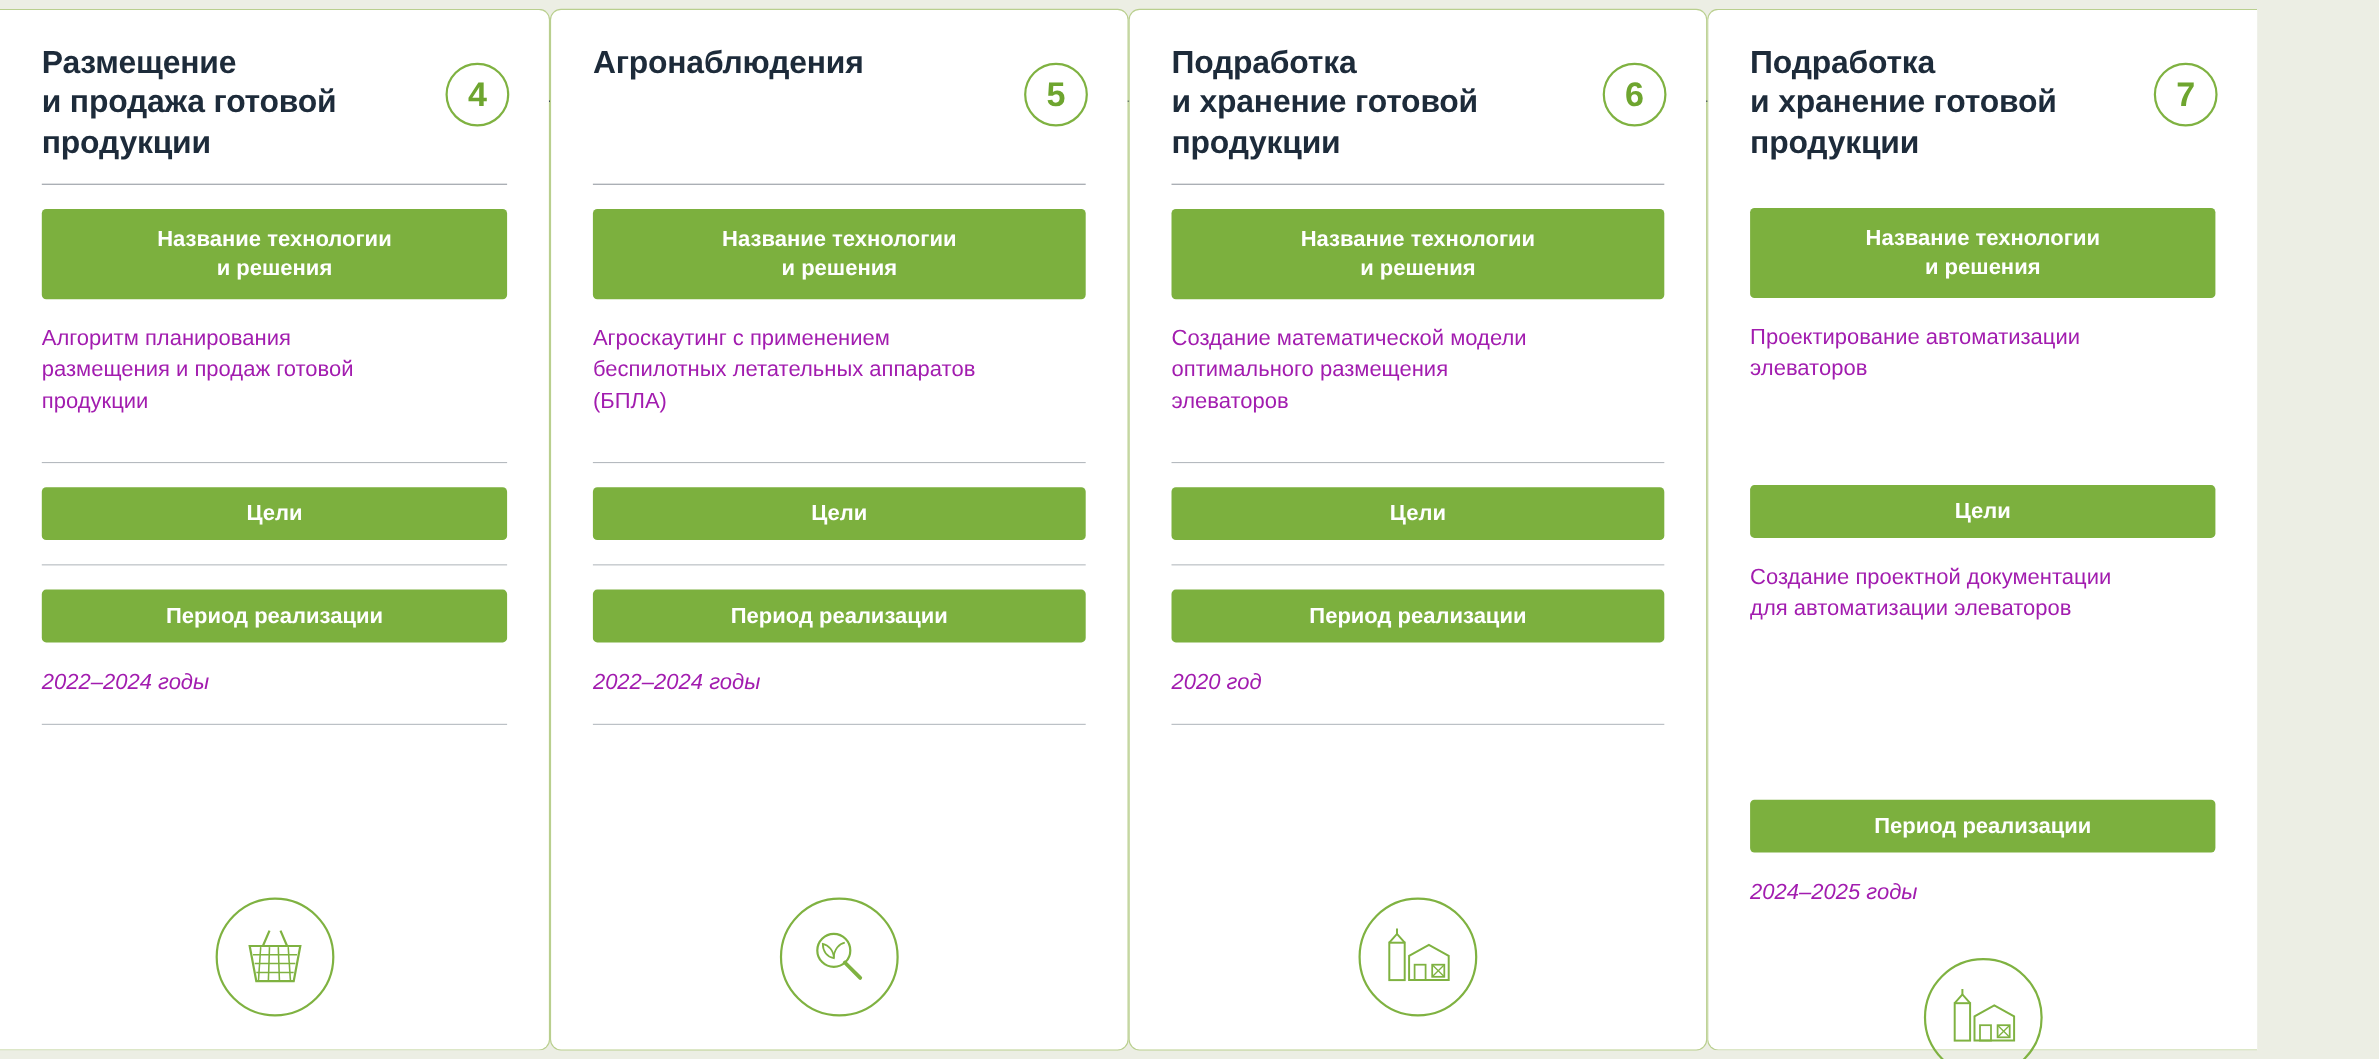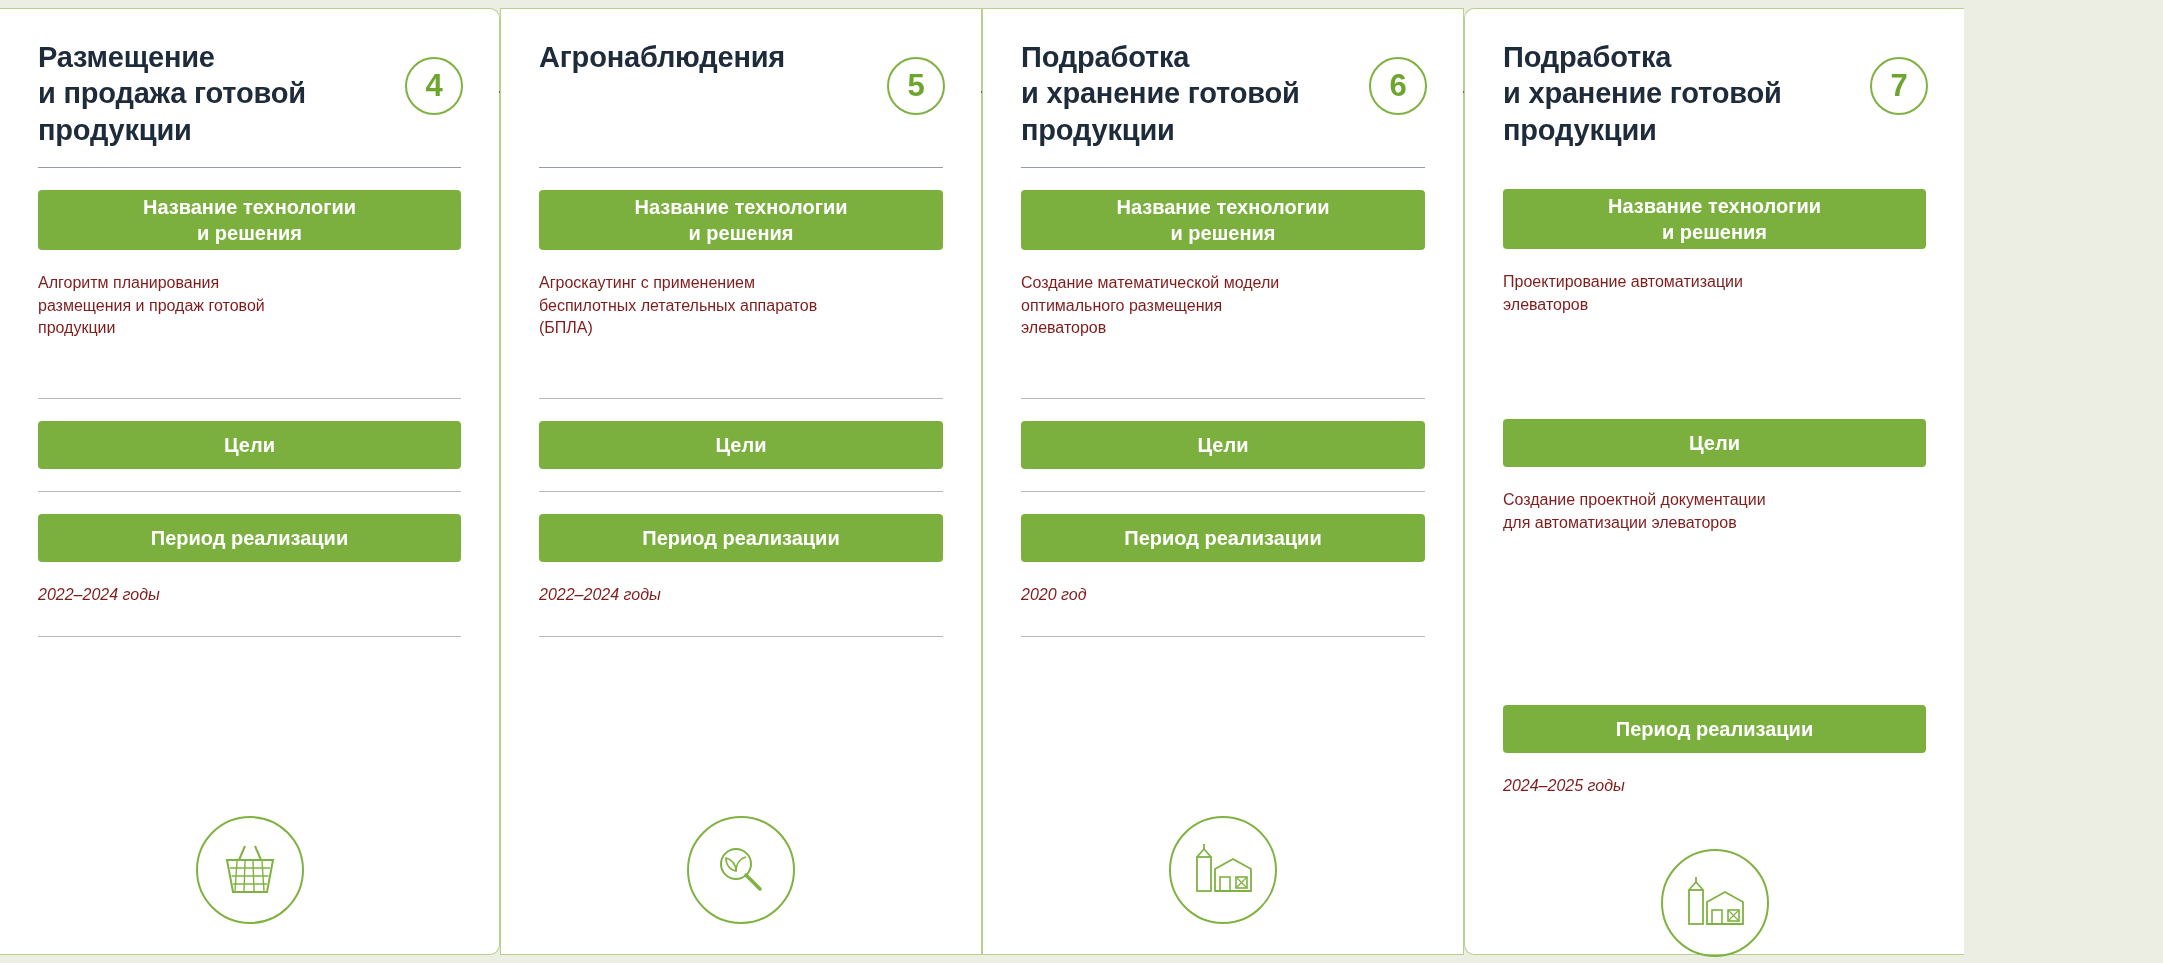--- a/index.html
+++ b/index.html
@@ -25,22 +25,22 @@
     flex-direction: row;
     align-items: stretch;
     padding: 8px 0 8px 0;
     height: 963px;
     box-sizing: border-box;
   }
   .card {
     position: relative;
     background: #ffffff;
     border: 1px solid #b9cf8e;
-    border-radius: 0;
-    width: 482px;
+    border-radius: 10px;
+    width: 526px;
     box-sizing: border-box;
     padding: 30px 38px 0 38px;
     display: flex;
     flex-direction: column;
   }
   .card.first {
     border-radius: 0 10px 10px 0;
     border-left: none;
     width: 500px;
     padding-left: 38px;
@@ -98,31 +98,31 @@
     opacity: .45;
   }
   .green-bar {
     background: #7cb03e;
     color: #ffffff;
     font-weight: bold;
     font-size: 20px;
     line-height: 1.3;
     text-align: center;
     border-radius: 4px;
-    padding: 4px 8px;
+    padding: 15px 8px;
     white-space: pre-line;
     margin-bottom: 22px;
   }
   .green-bar.single {
     padding: 11px 22px;
   }
   .body-text {
-    font-size: 16px;
+    font-size: 20px;
     line-height: 1.42;
-    color: #7f1d1d;
+    color: #a21caf;
     white-space: pre-line;
     margin-bottom: 22px;
   }
   .sec-tech .body-text { min-height: 104px; }
   .sec-goal .body-text { min-height: 172px; }
   .sec-period .body-text { min-height: 32px; margin-bottom: 20px; font-style: italic; }
   .icon-wrap {
     margin-top: auto;
     display: flex;
     justify-content: center;

